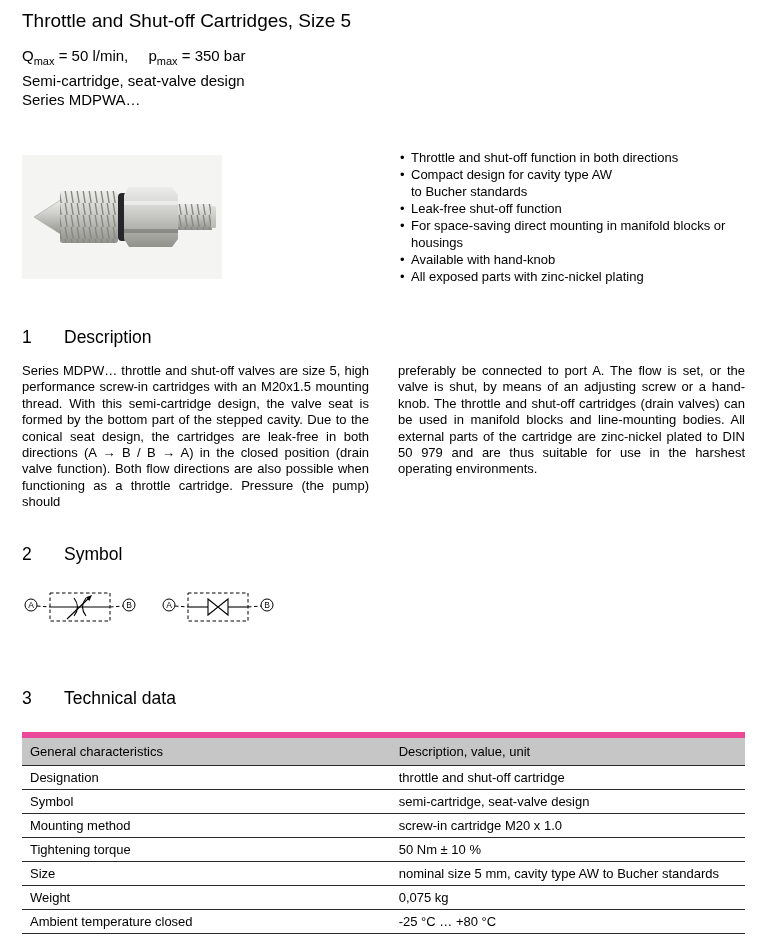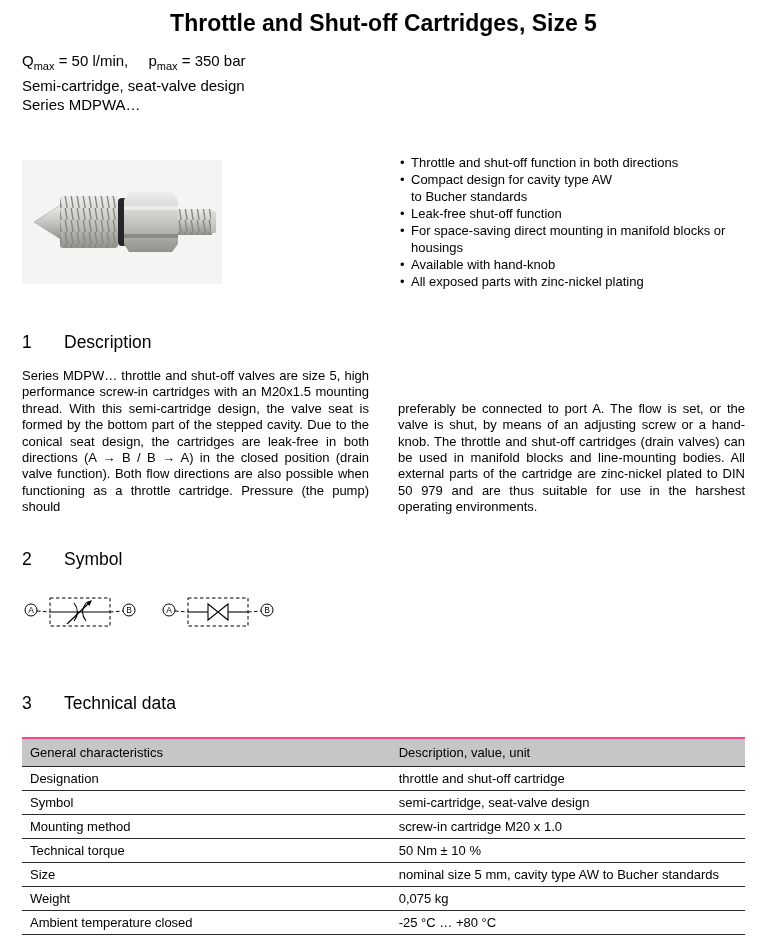--- a/index.html
+++ b/index.html
@@ -5,42 +5,42 @@
   * { margin:0; padding:0; box-sizing:border-box; }
   html, body { background:#ffffff; }
   body {
     width:767px; height:947px;
     font-family:"Liberation Sans", sans-serif;
     color:#000; position:relative; overflow:hidden;
   }
   .page { padding:10px 22px 0 22px; }
 
   
-  .doc-title { font-size:23px; font-weight:bold; margin-bottom:15px;text-align:center; }
+  .doc-title { font-size:19px; font-weight:normal; margin-bottom:15px; }
   .ratings { font-size:15px; margin-bottom:4px; }
   .ratings sub { font-size:11px; }
   .ratings .p-group { margin-left:16px; }
   .subtitle { font-size:15px; line-height:19px; }
 
   
   .hero { display:flex; margin-top:46px; align-items:flex-start; }
   .hero-image-wrap { width:378px; flex:0 0 378px; }
   .features { list-style:none; flex:1; font-size:13px; line-height:17px; margin-top:-6px; }
   .features li { position:relative; padding-left:11px; white-space:pre-wrap; }
   .features li::before { content:"\2022"; position:absolute; left:0; }
 
   
   .section-heading { display:flex; font-size:17.5px; font-weight:normal; }
   .section-number { width:42px; flex:0 0 42px; }
   .heading-description { margin-top:42px; }
   .heading-symbol { margin-top:33px; }
   .heading-technical { margin-top:61px; }
 
   
-  .desc-cols { display:flex; gap:29px; margin-top:15px; font-size:13px; line-height:16.4px; text-align:justify;align-items:flex-end; }
+  .desc-cols { display:flex; gap:29px; margin-top:15px; font-size:13px; line-height:16.4px; text-align:justify; }
   .desc-col { flex:1; }
 
   
   .symbols-row { display:flex; gap:18px; margin-top:22px; }
   .symbol-svg { display:block; }
   .sym-stroke { stroke:#000; stroke-width:1.1; fill:none; }
   .sym-dashed { stroke:#000; stroke-width:1; fill:none; stroke-dasharray:3.5 2.5; }
   .sym-port { stroke:#000; stroke-width:1; fill:#fff; }
   .sym-port-label { font-size:8.5px; text-anchor:middle; fill:#000; font-family:"Liberation Sans", sans-serif; }
   .sym-tri { stroke:#000; stroke-width:1.1; fill:#fff; }
@@ -48,21 +48,21 @@
 
   
   .tech-table { width:100%; border-collapse:collapse; font-size:13px; margin-top:23px; }
   .tech-table th, .tech-table td {
     text-align:left; font-weight:normal;
     padding:4px 8px 4px 8px;
     border-bottom:1px solid #2a2a2a;
   }
   .tech-table thead th {
     background:#c6c6c6;
-    border-top:2px solid #ec4899;
+    border-top:6px solid #ec4899;
     padding:6px 8px;
   }
   .tech-table th:first-child, .tech-table td:first-child { width:51%; }
 </style>
 </head>
 <body>
 
 <div class="page">
 
   <h1 class="doc-title">Throttle and Shut-off Cartridges, Size 5</h1>
@@ -192,21 +192,21 @@
       </tr>
       <tr>
         <td>Symbol</td>
         <td>semi-cartridge, seat-valve design</td>
       </tr>
       <tr>
         <td>Mounting method</td>
         <td>screw-in cartridge M20 x 1.0</td>
       </tr>
       <tr>
-        <td>Technical torque</td>
+        <td>Tightening torque</td>
         <td>50 Nm ± 10 %</td>
       </tr>
       <tr>
         <td>Size</td>
         <td>nominal size 5 mm, cavity type AW to Bucher standards</td>
       </tr>
       <tr>
         <td>Weight</td>
         <td>0,075 kg</td>
       </tr>

